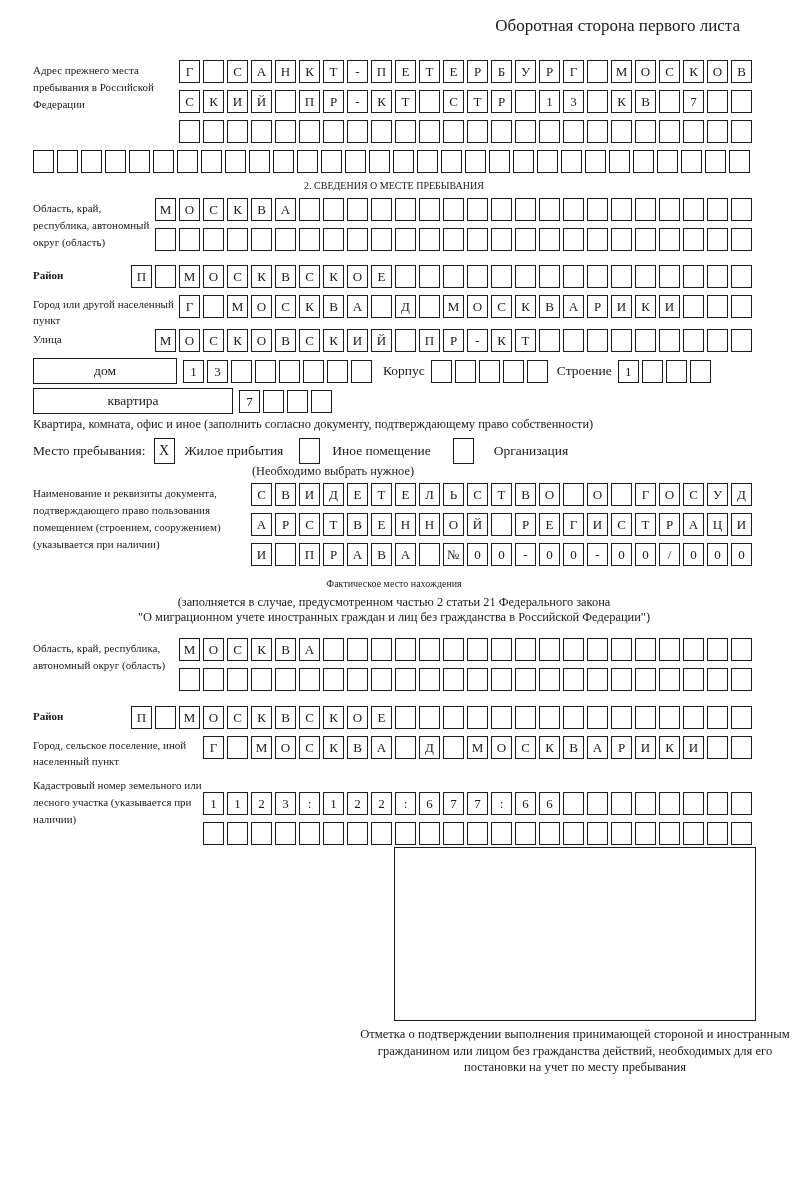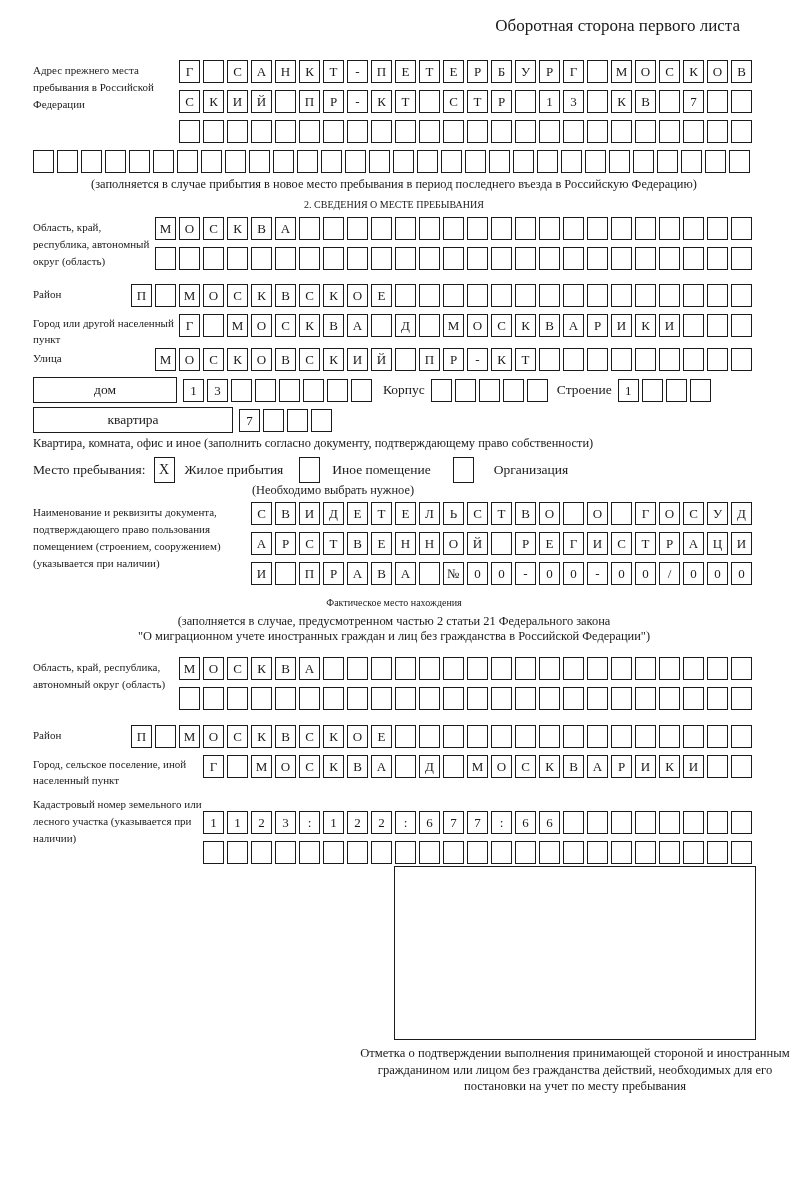--- a/index.html
+++ b/index.html
@@ -18,21 +18,21 @@
   .gridcol { flex: 0 0 auto; }
   .grid { display: flex; flex-wrap: nowrap; }
   .grid + .grid { margin-top: 7px; }
   .cell {
     flex: 0 0 auto; width: 21px; height: 23px; margin-right: 3px;
     border: 1.5px solid #1c1c1c; display: inline-flex; align-items: center; justify-content: center;
     font-size: 13px; line-height: 1; background: #fff;
   }
 
   
-  .w146 { width: 146px; } .w122 { width: 122px; } .w98 { width: 98px; }
+  .w146 { width: 146px; } .w122 { width: 122px; } .w98 { width: 98px; font-weight: bold; }
   .w218 { width: 218px; } .w170 { width: 170px; }
 
   .note { font-size: 12.4px; line-height: 15px; }
   .note-center { text-align: center; }
 
   .sec-title { text-align: center; font-weight: normal; font-size: 10px; }
 
   .inline-row { display: flex; align-items: center; }
   .namebox {
     border: 1.5px solid #1c1c1c; height: 26px; display: flex; align-items: center; justify-content: center;
@@ -165,21 +165,20 @@
       <span class="cell"></span>
       <span class="cell"></span>
       <span class="cell"></span>
       <span class="cell"></span>
       <span class="cell"></span>
       <span class="cell"></span>
       <span class="cell"></span>
       <span class="cell"></span>
       <span class="cell"></span>
     </div>
-  <div class="note note-center" style="margin-top:4px;">(заполняется в случае прибытия в новое место пребывания в период последнего въезда в Российскую Федерацию)</div>
 
   <div class="sec-title" style="margin-top:7px;">2. СВЕДЕНИЯ О МЕСТЕ ПРЕБЫВАНИЯ</div>
 
   <div class="field" style="margin-top:7px;">
     <div class="flabel w122">Область, край, республика, автономный округ (область)</div>
     <div class="gridcol">
       <div class="grid">
           <span class="cell">М</span>
           <span class="cell">О</span>
           <span class="cell">С</span>

